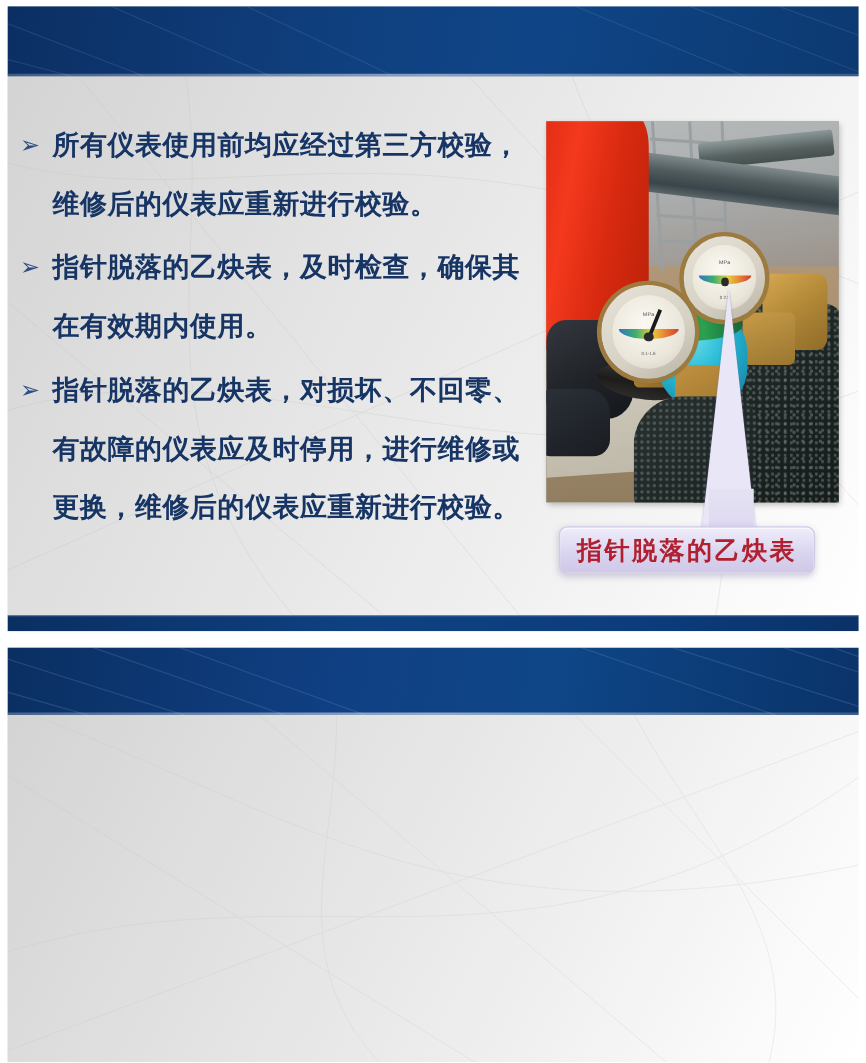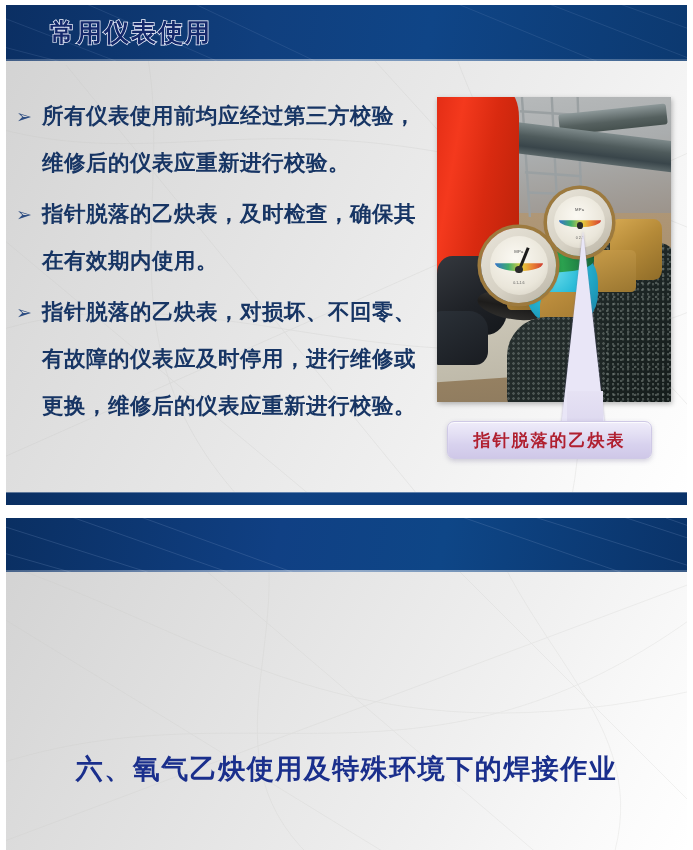--- a/index.html
+++ b/index.html
@@ -313,21 +313,21 @@
     border-radius: 7px;
     background: linear-gradient(180deg, #efecfa 0%, #e3dff4 34%, #d8d2ee 62%, #cfc8e8 100%);
     border: 1px solid #cfc9e6;
     box-shadow: 0 2px 5px rgba(90,80,130,.26), inset 0 1px 1px rgba(255,255,255,.85);
     display: flex;
     align-items: center;
     justify-content: center;
   }
   .callout-text {
     font-family: "Liberation Serif", serif;
-    font-size: 17px;
+    font-size: 20px;
     font-weight: bold;
     color: #b02030;
     letter-spacing: 2px;
     white-space: nowrap;
   }
 
   
   .s2-header {
     position: absolute;
     left: 0; right: 0; top: 0;
@@ -378,21 +378,20 @@
         <g fill="none" stroke="#6d8ab8" stroke-width="0.9" opacity="0.45">
           <path d="M-10 10 L 120 60"></path>
           <path d="M60 -10 L 220 60"></path>
           <path d="M170 -10 L 330 66"></path>
           <path d="M430 -10 L 600 60"></path>
           <path d="M520 -10 L 690 56"></path>
           <path d="M600 -6 L 700 30"></path>
           <path d="M-10 40 L 90 66"></path>
         </g>
       </svg>
-      <div class="header-title">常用仪表使用</div>
     </div>
 
     <div class="bullets">
       <div class="bullet">
         <span class="bullet-marker">➢</span>
         <span class="bullet-text">所有仪表使用前均应经过第三方校验，维修后的仪表应重新进行校验。</span>
       </div>
       <div class="bullet">
         <span class="bullet-marker">➢</span>
         <span class="bullet-text">指针脱落的乙炔表，及时检查，确保其在有效期内使用。</span>
@@ -493,15 +492,14 @@
           <path d="M110 -10 L 330 70"></path>
           <path d="M-20 30 L 120 70"></path>
           <path d="M430 -10 L 620 56"></path>
           <path d="M500 -10 L 690 50"></path>
           <path d="M590 -10 L 700 26"></path>
           <path d="M660 0 L 700 14"></path>
         </g>
       </svg>
     </div>
 
-    <div class="s2-title">六、氧气乙炔使用及特殊环境下的焊接作业</div>
   </div>
 </section>
 
 </body></html>

